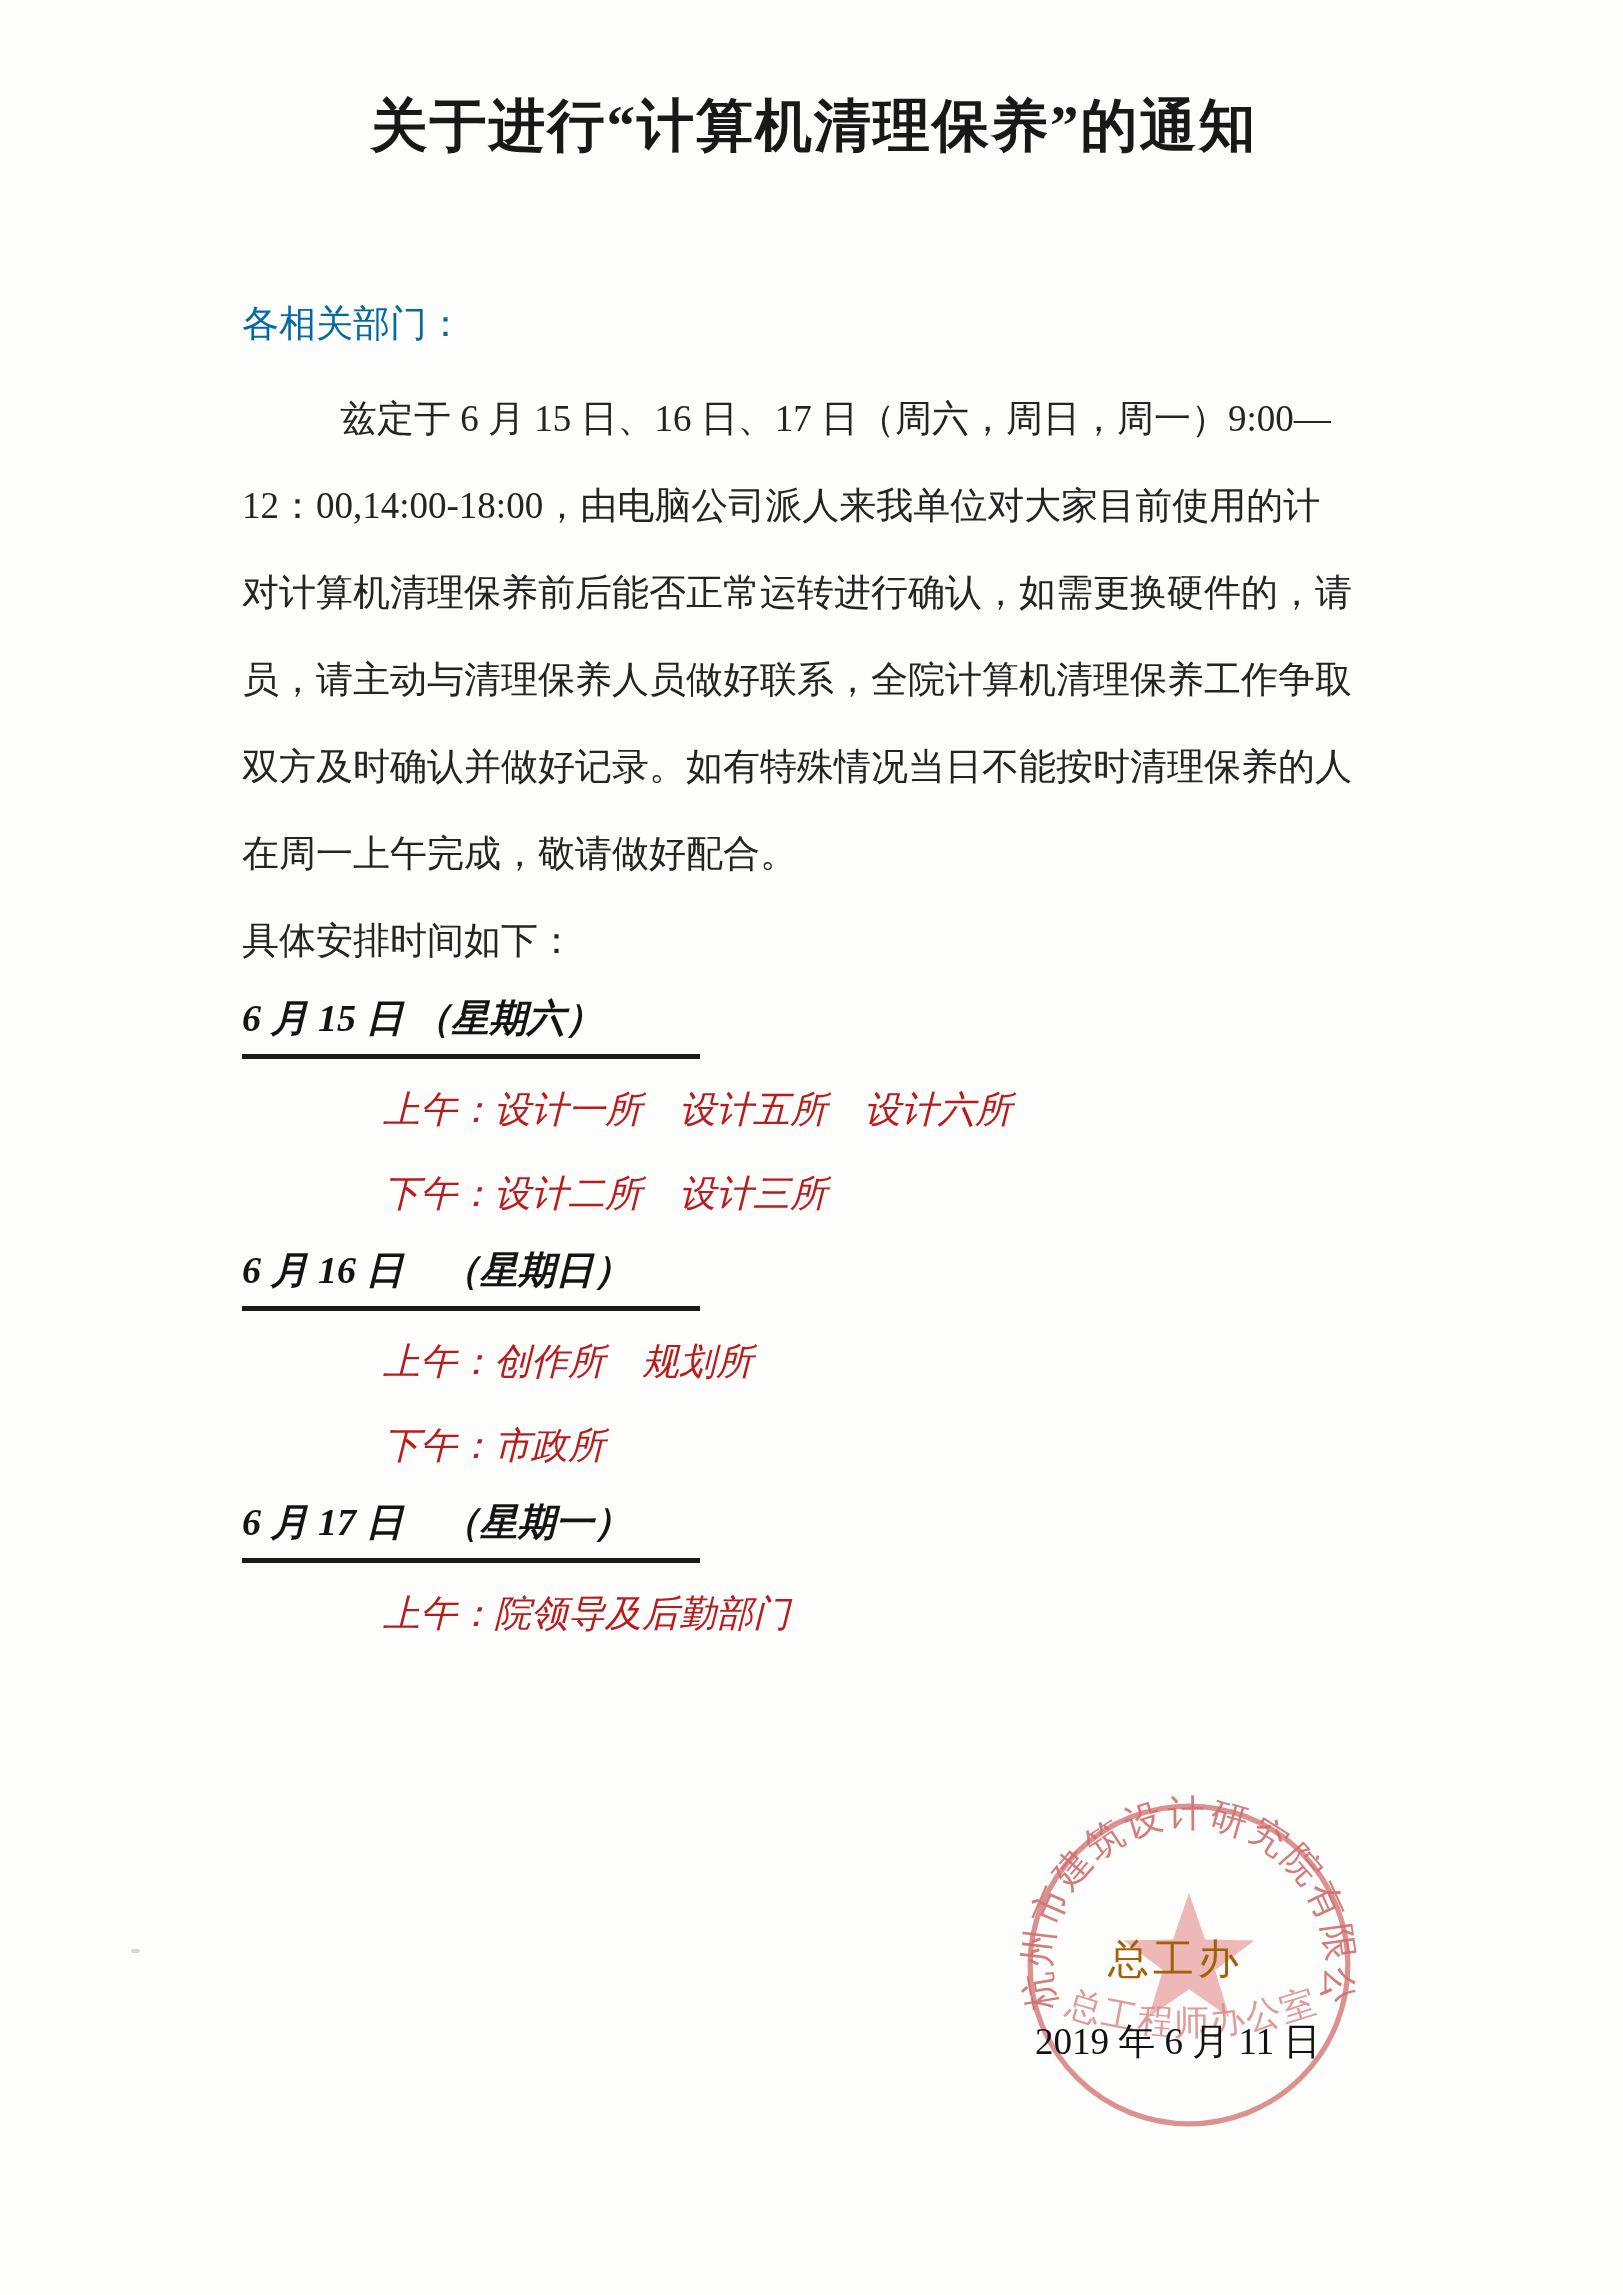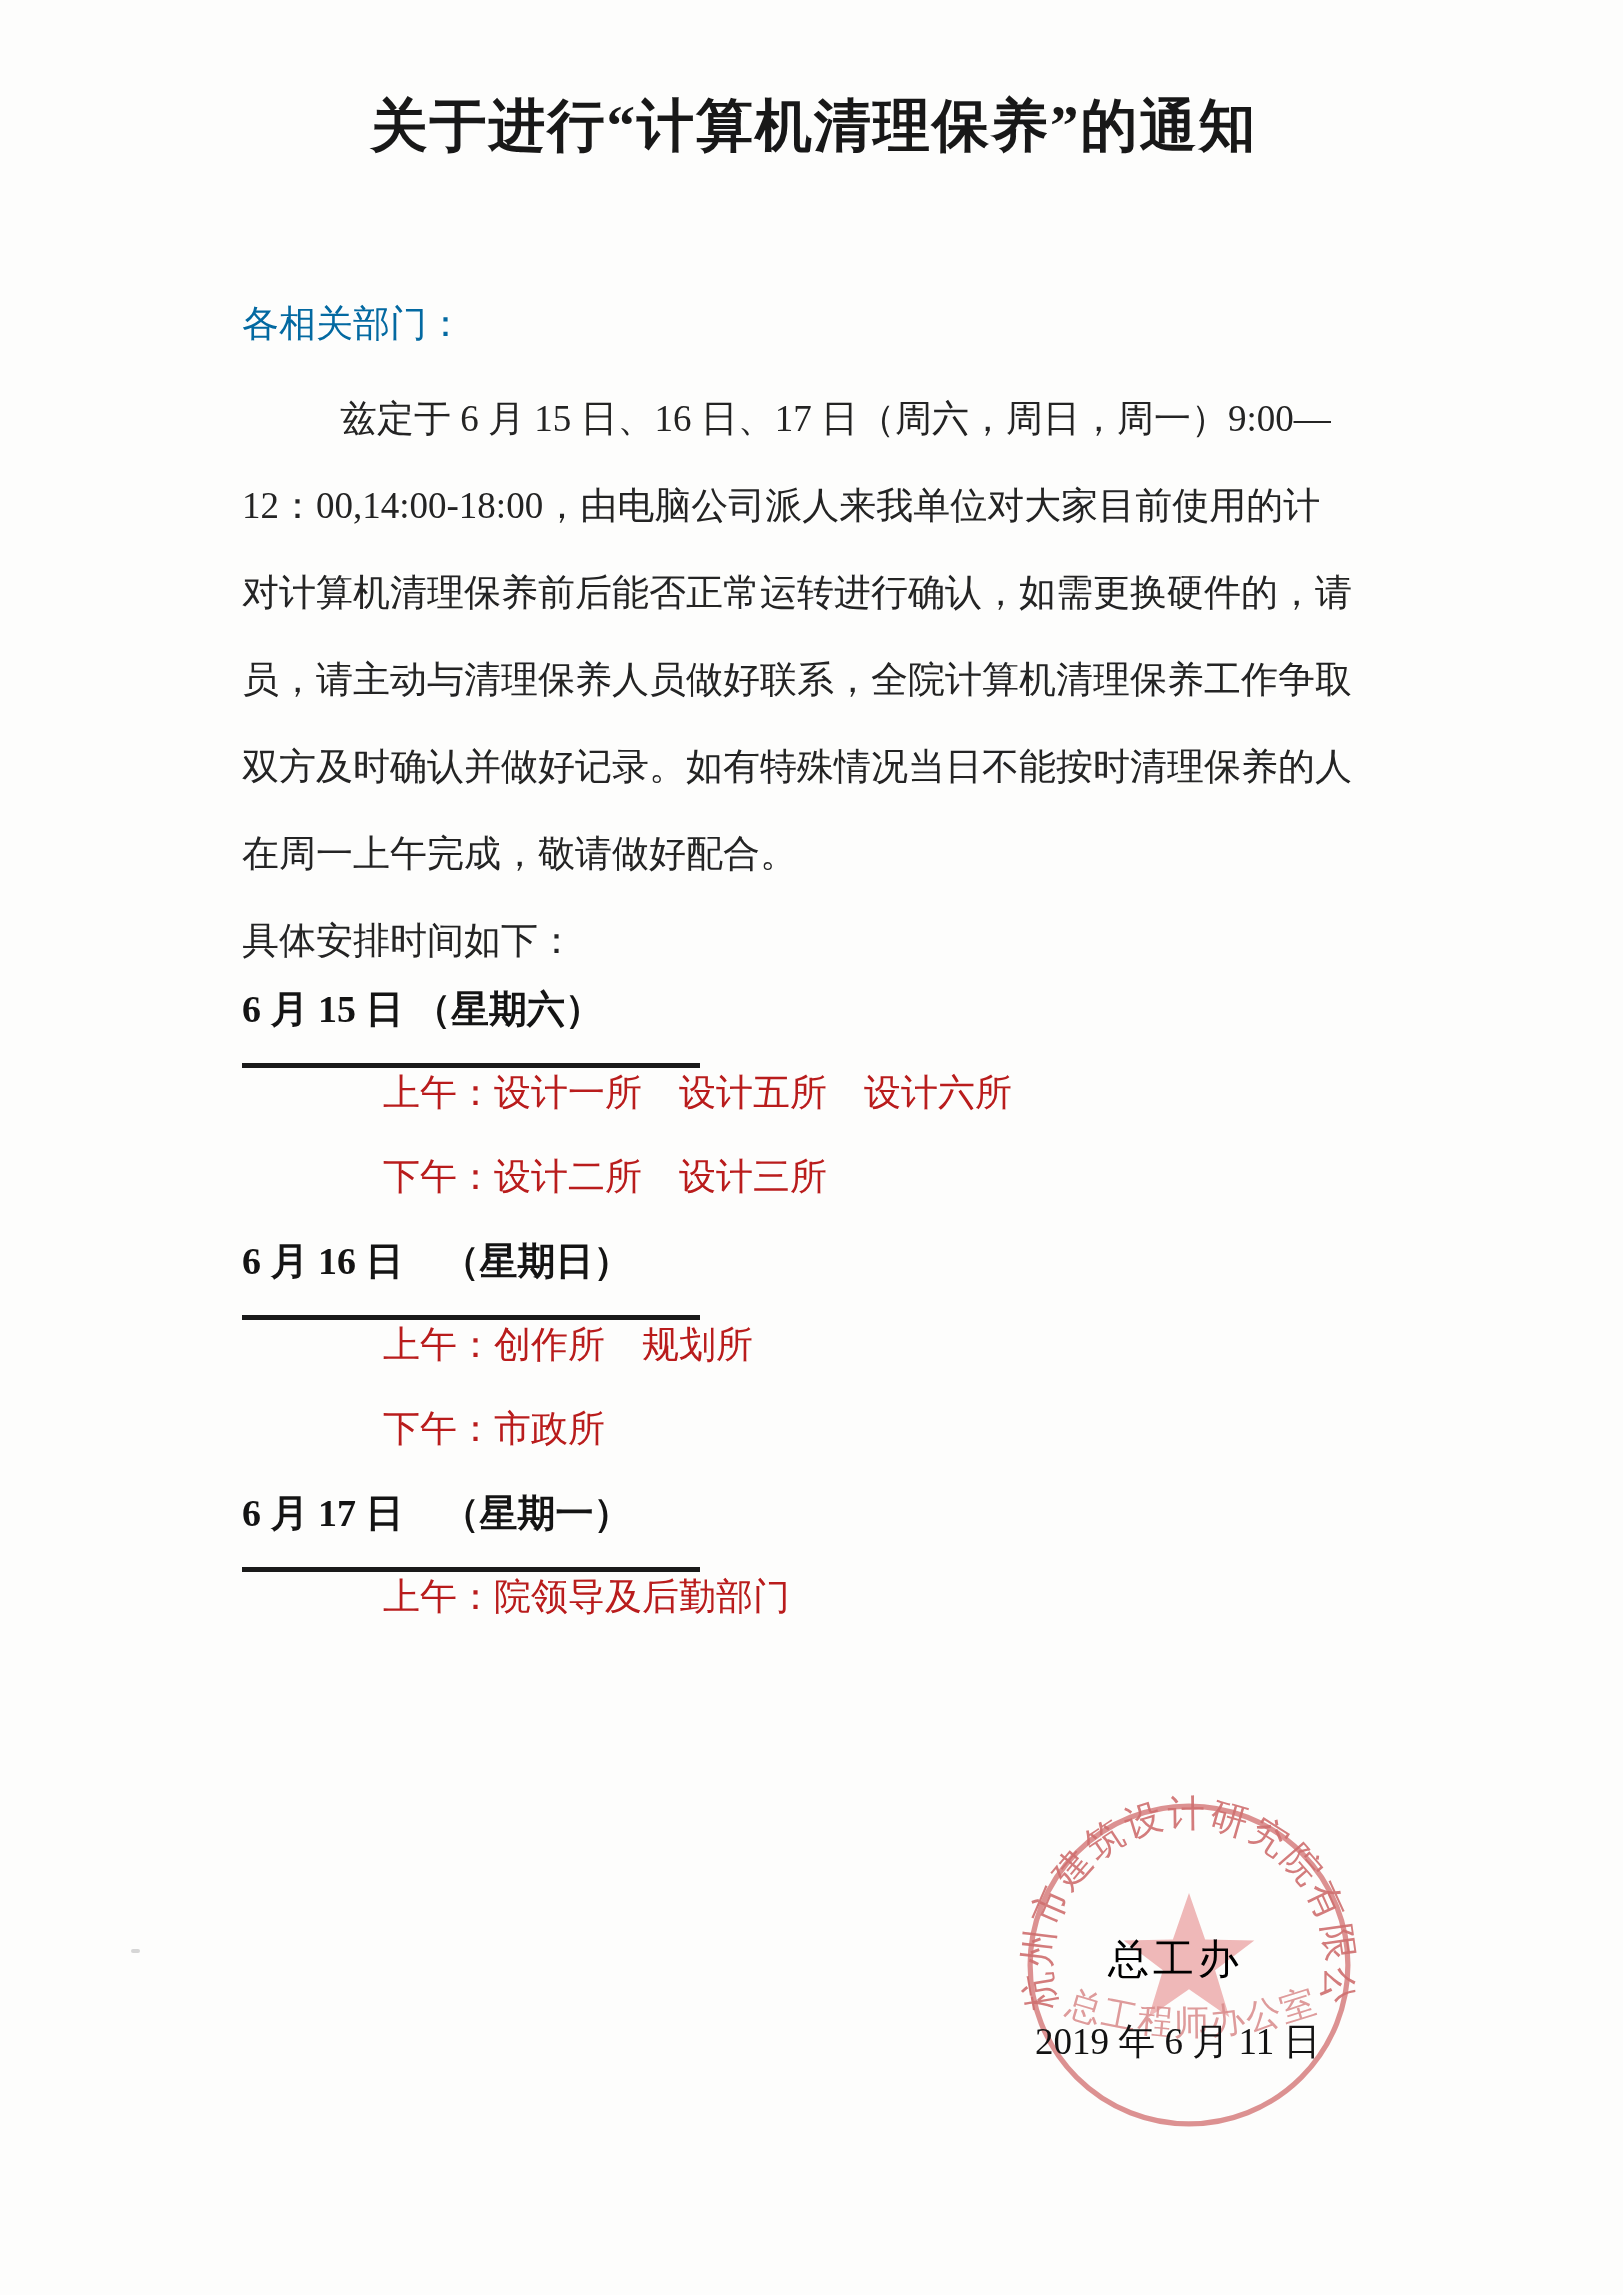--- a/index.html
+++ b/index.html
@@ -39,20 +39,22 @@
   }
   .para-line.indent{ text-indent:98px; }
   .schedule-intro{
     font-size:37px;
     line-height:87px;
     color:#242424;
   }
   .sched-line{
     height:84px;
     display:flex;
+    align-items:center;
+    font-style:italic;
   }
   .sched-heading-text{
     display:inline-block;
     width:458px;
     font-size:38px;
     font-weight:bold;
     color:#141414;
     border-bottom:5.9px solid #1a1a1a;
     padding-bottom:10.5px;
     white-space:nowrap;
@@ -67,21 +69,21 @@
     position:absolute;
     left:1019px;top:1795px;
     width:340px;height:340px;
     z-index:1;
   }
   .signature{
     position:absolute;
     left:1108px;top:1932px;
     font-size:41px;
     letter-spacing:3.9px;
-    color:#000000;
+    color:#a16207;
     z-index:2;
     white-space:nowrap;
   }
   .issue-date{
     position:absolute;
     left:1035px;top:2017px;
     font-size:37px;
     color:#121212;
     z-index:2;
     white-space:nowrap;

